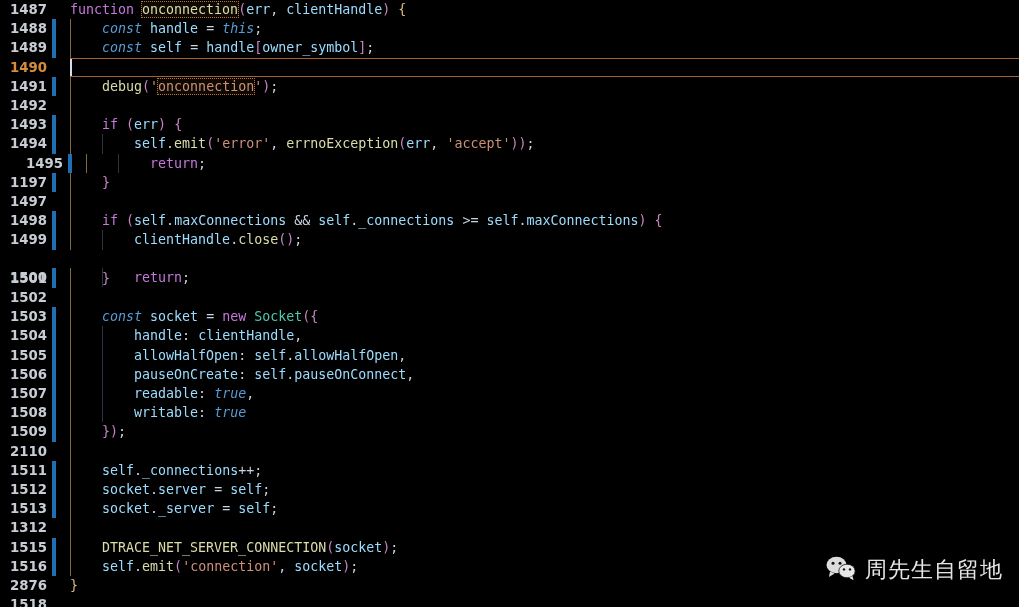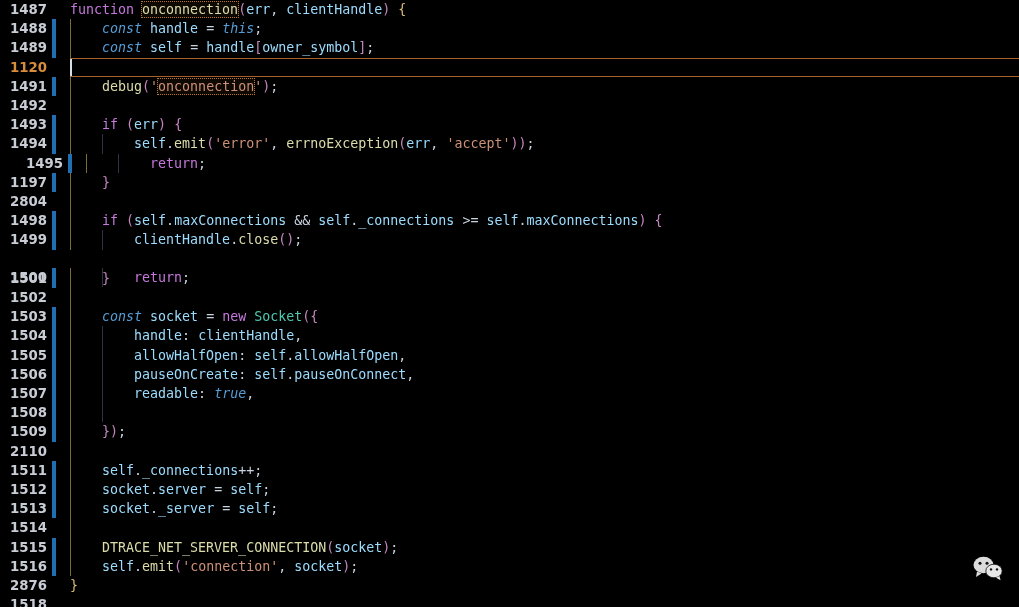--- a/index.html
+++ b/index.html
@@ -152,59 +152,60 @@
 </style>
 </head>
 <body>
 
 <div id="editor">
 
   <div id="rows">
       <div class="row" style="top: 0px; position: absolute; left: 0px; right: 0px;"><div class="gutter">1487</div><div class="code"><span class="k-kw">function</span> <span class="occ"><span class="k-fn">onconnection</span></span><span class="k-paren">(</span><span class="k-var">err</span><span class="k-punct">,</span> <span class="k-var">clientHandle</span><span class="k-paren">)</span> <span class="k-brace-y">{</span></div></div>
       <div class="row" style="top: 19.2px; position: absolute; left: 0px; right: 0px;"><div class="guide active" style="left:70px"></div><div class="gitbar"></div><div class="gutter">1488</div><div class="code">    <span class="k-const">const</span> <span class="k-var">handle</span> <span class="k-punct">=</span> <span class="k-const">this</span><span class="k-punct">;</span></div></div>
       <div class="row" style="top: 38.4px; position: absolute; left: 0px; right: 0px;"><div class="guide active" style="left:70px"></div><div class="gitbar"></div><div class="gutter">1489</div><div class="code">    <span class="k-const">const</span> <span class="k-var">self</span> <span class="k-punct">=</span> <span class="k-var">handle</span><span class="k-brace-p">[</span><span class="k-var">owner_symbol</span><span class="k-brace-p">]</span><span class="k-punct">;</span></div></div>
-      <div class="row" style="top: 57.6px; position: absolute; left: 0px; right: 0px;"><div class="cursorline"></div><div class="guide active" style="left:70px"></div><div class="gutter cursor">1120</div><div class="code"></div><div class="caret"></div></div>
+      <div class="row" style="top: 57.6px; position: absolute; left: 0px; right: 0px;"><div class="cursorline"></div><div class="guide active" style="left:70px"></div><div class="gutter cursor">1490</div><div class="code"></div><div class="caret"></div></div>
       <div class="row" style="top: 76.8px; position: absolute; left: 0px; right: 0px;"><div class="guide active" style="left:70px"></div><div class="gitbar"></div><div class="gutter">1491</div><div class="code">    <span class="k-fn">debug</span><span class="k-paren">(</span><span class="k-str">'</span><span class="occ"><span class="k-str">onconnection</span></span><span class="k-str">'</span><span class="k-paren">)</span><span class="k-punct">;</span></div></div>
       <div class="row" style="top: 96px; position: absolute; left: 0px; right: 0px;"><div class="guide active" style="left:70px"></div><div class="gutter">1492</div><div class="code"></div></div>
       <div class="row" style="top: 115.2px; position: absolute; left: 0px; right: 0px;"><div class="guide active" style="left:70px"></div><div class="gitbar"></div><div class="gutter">1493</div><div class="code">    <span class="k-kw">if</span> <span class="k-paren">(</span><span class="k-var">err</span><span class="k-paren">)</span> <span class="k-brace-p">{</span></div></div>
       <div class="row" style="top: 134.4px; position: absolute; left: 0px; right: 0px;"><div class="guide active" style="left:70px"></div><div class="guide dim" style="left:102px"></div><div class="gitbar"></div><div class="gutter">1494</div><div class="code">        <span class="k-var">self</span><span class="k-punct">.</span><span class="k-fn">emit</span><span class="k-paren">(</span><span class="k-str">'error'</span><span class="k-punct">,</span> <span class="k-fn">errnoException</span><span class="k-paren">(</span><span class="k-var">err</span><span class="k-punct">,</span> <span class="k-str">'accept'</span><span class="k-paren">)</span><span class="k-paren">)</span><span class="k-punct">;</span></div></div>
       <div class="row" style="top: 153.6px; position: absolute; left: 16px; right: 0px;"><div class="guide active" style="left:70px"></div><div class="guide dim" style="left:102px"></div><div class="gitbar"></div><div class="gutter">1495</div><div class="code">        <span class="k-kw">return</span><span class="k-punct">;</span></div></div>
       <div class="row" style="top: 172.8px; position: absolute; left: 0px; right: 0px;"><div class="guide active" style="left:70px"></div><div class="gitbar"></div><div class="gutter">1197</div><div class="code">    <span class="k-brace-p">}</span></div></div>
-      <div class="row" style="top: 192px; position: absolute; left: 0px; right: 0px;"><div class="guide active" style="left:70px"></div><div class="gutter">2804</div><div class="code"></div></div>
+      <div class="row" style="top: 192px; position: absolute; left: 0px; right: 0px;"><div class="guide active" style="left:70px"></div><div class="gutter">1497</div><div class="code"></div></div>
       <div class="row" style="top: 211.2px; position: absolute; left: 0px; right: 0px;"><div class="guide active" style="left:70px"></div><div class="gitbar"></div><div class="gutter">1498</div><div class="code">    <span class="k-kw">if</span> <span class="k-paren">(</span><span class="k-var">self</span><span class="k-punct">.</span><span class="k-var">maxConnections</span> <span class="k-punct">&amp;</span><span class="k-punct">&amp;</span> <span class="k-var">self</span><span class="k-punct">.</span><span class="k-var">_connections</span> <span class="k-punct">&gt;</span><span class="k-punct">=</span> <span class="k-var">self</span><span class="k-punct">.</span><span class="k-var">maxConnections</span><span class="k-paren">)</span> <span class="k-brace-p">{</span></div></div>
       <div class="row" style="top: 230.4px; position: absolute; left: 0px; right: 0px;"><div class="guide active" style="left:70px"></div><div class="guide dim" style="left:102px"></div><div class="gitbar"></div><div class="gutter">1499</div><div class="code">        <span class="k-var">clientHandle</span><span class="k-punct">.</span><span class="k-fn">close</span><span class="k-paren">(</span><span class="k-paren">)</span><span class="k-punct">;</span></div></div>
       <div class="row" style="top: 268px; position: absolute; left: 0px; right: 0px;"><div class="guide active" style="left:70px"></div><div class="guide dim" style="left:102px"></div><div class="gitbar"></div><div class="gutter">1500</div><div class="code">        <span class="k-kw">return</span><span class="k-punct">;</span></div></div>
       <div class="row" style="top: 268.8px; position: absolute; left: 0px; right: 0px;"><div class="guide active" style="left:70px"></div><div class="gitbar"></div><div class="gutter">1501</div><div class="code">    <span class="k-brace-p">}</span></div></div>
       <div class="row" style="top: 288px; position: absolute; left: 0px; right: 0px;"><div class="guide active" style="left:70px"></div><div class="gutter">1502</div><div class="code"></div></div>
       <div class="row" style="top: 307.2px; position: absolute; left: 0px; right: 0px;"><div class="guide active" style="left:70px"></div><div class="gitbar"></div><div class="gutter">1503</div><div class="code">    <span class="k-const">const</span> <span class="k-var">socket</span> <span class="k-punct">=</span> <span class="k-kw">new</span> <span class="k-cls">Socket</span><span class="k-paren">(</span><span class="k-brace-p">{</span></div></div>
       <div class="row" style="top: 326.4px; position: absolute; left: 0px; right: 0px;"><div class="guide active" style="left:70px"></div><div class="guide dim" style="left:102px"></div><div class="gitbar"></div><div class="gutter">1504</div><div class="code">        <span class="k-var">handle</span><span class="k-punct">:</span> <span class="k-var">clientHandle</span><span class="k-punct">,</span></div></div>
       <div class="row" style="top: 345.6px; position: absolute; left: 0px; right: 0px;"><div class="guide active" style="left:70px"></div><div class="guide dim" style="left:102px"></div><div class="gitbar"></div><div class="gutter">1505</div><div class="code">        <span class="k-var">allowHalfOpen</span><span class="k-punct">:</span> <span class="k-var">self</span><span class="k-punct">.</span><span class="k-var">allowHalfOpen</span><span class="k-punct">,</span></div></div>
       <div class="row" style="top: 364.8px; position: absolute; left: 0px; right: 0px;"><div class="guide active" style="left:70px"></div><div class="guide dim" style="left:102px"></div><div class="gitbar"></div><div class="gutter">1506</div><div class="code">        <span class="k-var">pauseOnCreate</span><span class="k-punct">:</span> <span class="k-var">self</span><span class="k-punct">.</span><span class="k-var">pauseOnConnect</span><span class="k-punct">,</span></div></div>
       <div class="row" style="top: 384px; position: absolute; left: 0px; right: 0px;"><div class="guide active" style="left:70px"></div><div class="guide dim" style="left:102px"></div><div class="gitbar"></div><div class="gutter">1507</div><div class="code">        <span class="k-var">readable</span><span class="k-punct">:</span> <span class="k-const">true</span><span class="k-punct">,</span></div></div>
-      <div class="row" style="top: 403.2px; position: absolute; left: 0px; right: 0px;"><div class="guide active" style="left:70px"></div><div class="guide dim" style="left:102px"></div><div class="gitbar"></div><div class="gutter">1508</div></div>
+      <div class="row" style="top: 403.2px; position: absolute; left: 0px; right: 0px;"><div class="guide active" style="left:70px"></div><div class="guide dim" style="left:102px"></div><div class="gitbar"></div><div class="gutter">1508</div><div class="code">        <span class="k-var">writable</span><span class="k-punct">:</span> <span class="k-const">true</span></div></div>
       <div class="row" style="top: 422.4px; position: absolute; left: 0px; right: 0px;"><div class="guide active" style="left:70px"></div><div class="gitbar"></div><div class="gutter">1509</div><div class="code">    <span class="k-brace-p">}</span><span class="k-paren">)</span><span class="k-punct">;</span></div></div>
       <div class="row" style="top: 441.6px; position: absolute; left: 0px; right: 0px;"><div class="guide active" style="left:70px"></div><div class="gutter">2110</div><div class="code"></div></div>
       <div class="row" style="top: 460.8px; position: absolute; left: 0px; right: 0px;"><div class="guide active" style="left:70px"></div><div class="gitbar"></div><div class="gutter">1511</div><div class="code">    <span class="k-var">self</span><span class="k-punct">.</span><span class="k-var">_connections</span><span class="k-punct">+</span><span class="k-punct">+</span><span class="k-punct">;</span></div></div>
       <div class="row" style="top: 480px; position: absolute; left: 0px; right: 0px;"><div class="guide active" style="left:70px"></div><div class="gitbar"></div><div class="gutter">1512</div><div class="code">    <span class="k-var">socket</span><span class="k-punct">.</span><span class="k-var">server</span> <span class="k-punct">=</span> <span class="k-var">self</span><span class="k-punct">;</span></div></div>
       <div class="row" style="top: 499.2px; position: absolute; left: 0px; right: 0px;"><div class="guide active" style="left:70px"></div><div class="gitbar"></div><div class="gutter">1513</div><div class="code">    <span class="k-var">socket</span><span class="k-punct">.</span><span class="k-var">_server</span> <span class="k-punct">=</span> <span class="k-var">self</span><span class="k-punct">;</span></div></div>
-      <div class="row" style="top: 518.4px; position: absolute; left: 0px; right: 0px;"><div class="guide active" style="left:70px"></div><div class="gutter">1514</div><div class="code"></div></div>
+      <div class="row" style="top: 518.4px; position: absolute; left: 0px; right: 0px;"><div class="guide active" style="left:70px"></div><div class="gutter">1312</div><div class="code"></div></div>
       <div class="row" style="top: 537.6px; position: absolute; left: 0px; right: 0px;"><div class="guide active" style="left:70px"></div><div class="gitbar"></div><div class="gutter">1515</div><div class="code">    <span class="k-fn">DTRACE_NET_SERVER_CONNECTION</span><span class="k-paren">(</span><span class="k-var">socket</span><span class="k-paren">)</span><span class="k-punct">;</span></div></div>
       <div class="row" style="top: 556.8px; position: absolute; left: 0px; right: 0px;"><div class="guide active" style="left:70px"></div><div class="gitbar"></div><div class="gutter">1516</div><div class="code">    <span class="k-var">self</span><span class="k-punct">.</span><span class="k-fn">emit</span><span class="k-paren">(</span><span class="k-str">'connection'</span><span class="k-punct">,</span> <span class="k-var">socket</span><span class="k-paren">)</span><span class="k-punct">;</span></div></div>
       <div class="row" style="top: 576px; position: absolute; left: 0px; right: 0px;"><div class="gutter">2876</div><div class="code"><span class="k-brace-y">}</span></div></div>
       <div class="row" style="top: 595.2px; position: absolute; left: 0px; right: 0px;"><div class="gutter">1518</div><div class="code"></div></div>
     </div>
 
   <div id="watermark">
     <span>
       <svg width="30" height="25" viewBox="0 0 30 25" aria-hidden="true">
         <ellipse cx="10.5" cy="9" rx="10" ry="8.3" fill="#e8e8e8"></ellipse>
         <path d="M4 15.4 L3 21 L8.6 17.6 Z" fill="#e8e8e8"></path>
         <circle cx="7" cy="7.2" r="1.5" fill="#111"></circle>
         <circle cx="14" cy="7.2" r="1.5" fill="#111"></circle>
         <ellipse cx="21" cy="15" rx="8.2" ry="6.8" fill="#f4f4f4" stroke="#111" stroke-width="0.8"></ellipse>
         <path d="M26.5 20 L27.6 24.3 L23 21.7 Z" fill="#f4f4f4"></path>
         <circle cx="18" cy="13.4" r="1.2" fill="#111"></circle>
         <circle cx="24" cy="13.4" r="1.2" fill="#111"></circle>
       </svg>
     </span>
+    <span class="wm-text">周先生自留地</span>
   </div>
 
 </div>
 
 </body></html>

